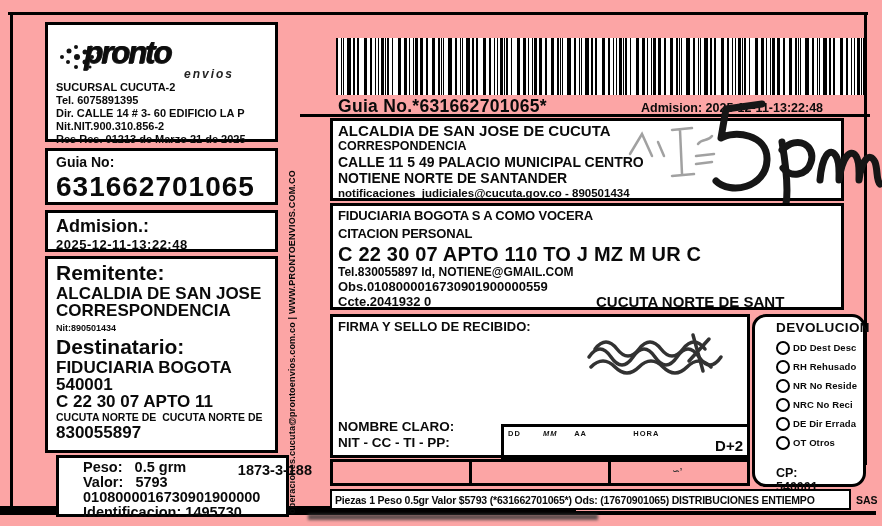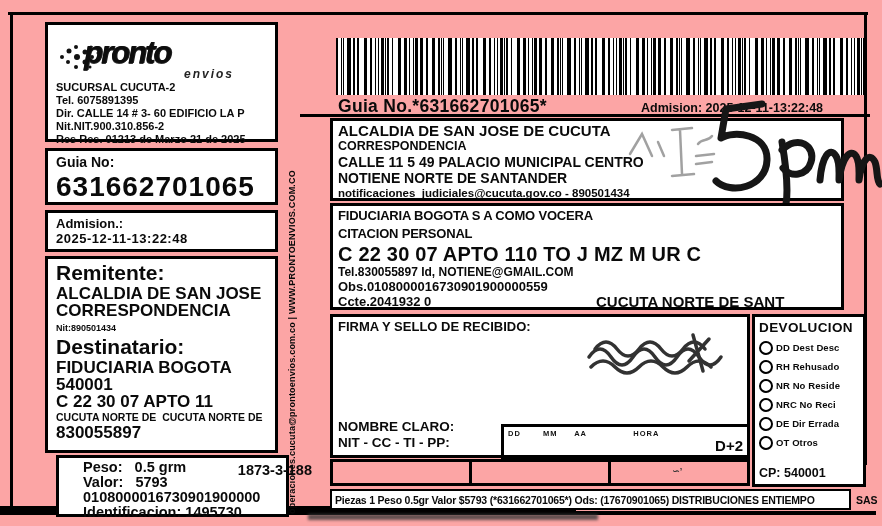--- a/index.html
+++ b/index.html
@@ -19,21 +19,21 @@
   .office{left:45px;top:22px;width:233px;height:120px;padding:4px 8px;}
   .logo-wrap{position:relative;height:52px;}
   .logo-main{position:absolute;left:28px;top:6px;font-size:31px;font-style:italic;letter-spacing:-2px;
              font-weight:bold;color:#0d0d0d;text-shadow:1px 0 #222,0 1px #333;}
   .logo-sub{position:absolute;left:128px;top:38px;font-size:12px;font-style:italic;letter-spacing:2px;color:#222;}
   .office-lines{font-size:11px;line-height:13px;letter-spacing:0px;}
   .guia-box{left:45px;top:148px;width:233px;height:57px;padding:3px 8px;}
   .guia-label{font-size:14px;}
   .guia-number{font-size:28px;letter-spacing:1px;margin-top:1px;}
   .adm-box{left:45px;top:210px;width:233px;height:42px;padding:3px 8px;}
-  .adm-label{font-size:13px;}
+  .adm-label{font-size:18px;}
   .adm-value{font-size:13px;letter-spacing:.5px;}
   .parties{left:45px;top:256px;width:233px;height:197px;padding:2px 8px;overflow:hidden;}
   .rem-label{font-size:21px;}
   .party-line{font-size:17px;line-height:17px;}
   .nit-small{font-size:9px;margin:4px 0 2px 0;}
   .dest-label{font-size:21px;}
   .city-small{font-size:10.5px;line-height:14px;white-space:pre;}
   .totals{left:56px;top:455px;width:233px;height:62px;padding:2px 24px;overflow:visible;}
   .tot-line{font-size:14.5px;line-height:15px;}
   .tot-ref{position:absolute;right:-26px;top:4px;font-size:14.5px;background:transparent;}
@@ -61,23 +61,23 @@
   .rec-l5{font-size:13px;line-height:15px;}
   .rec-row{position:relative;font-size:13px;line-height:16px;}
   .rec-city{position:absolute;left:258px;top:0;font-size:15px;}
   .firma{left:330px;top:314px;width:420px;height:144px;padding:2px 5px;}
   .firma-title{font-size:13px;}
   .stamp-svg{position:absolute;right:6px;top:10px;width:160px;height:52px;}
   .nombre-block{position:absolute;left:5px;bottom:4px;font-size:13.5px;line-height:16px;}
   .datebox{position:absolute;left:168px;top:107px;width:249px;height:36px;border:3px solid #000;box-sizing:border-box;}
   .datebox-hdr{position:absolute;left:4px;top:2px;font-size:7.5px;letter-spacing:1px;color:#111;}
   .dh{display:inline-block;}
-  .dh-dd{width:32px;} .dh-mm{width:28px;} .dh-aa{width:56px;} .dh-hora{width:40px;}
+  .dh-dd{width:32px;} .dh-mm{width:28px;font-style:italic;} .dh-aa{width:56px;} .dh-hora{width:40px;}
   .d2{position:absolute;right:4px;bottom:3px;font-size:15px;}
-  .devolucion{left:752px;top:314px;width:114px;height:173px;padding:3px 4px;}
+  .devolucion{left:752px;top:314px;width:114px;height:173px;padding:3px 21px;border-radius:14px;}
   .dev-title{font-size:13.5px;letter-spacing:.4px;margin-bottom:3px;}
   .dev-row{display:flex;align-items:center;height:19px;}
   .ring{display:inline-block;width:10px;height:10px;border:2.5px solid #000;border-radius:50%;margin-right:3px;flex:0 0 auto;}
   .dev-opt{font-size:9.5px;letter-spacing:.1px;white-space:nowrap;}
   .dev-cp{font-size:12.5px;margin-top:14px;}
   .cells{left:330px;top:459px;width:420px;height:27px;border:3px solid #000;box-sizing:border-box;display:flex;}
   .cell{flex:1;border-right:3px solid #000;position:relative;}
   .cell:last-child{border-right:none;}
   .cell-mark{position:absolute;left:45%;top:4px;font-size:9px;color:#333;}
   .footerbox{left:330px;top:489px;width:521px;height:21px;border:2px solid #000;box-sizing:border-box;

